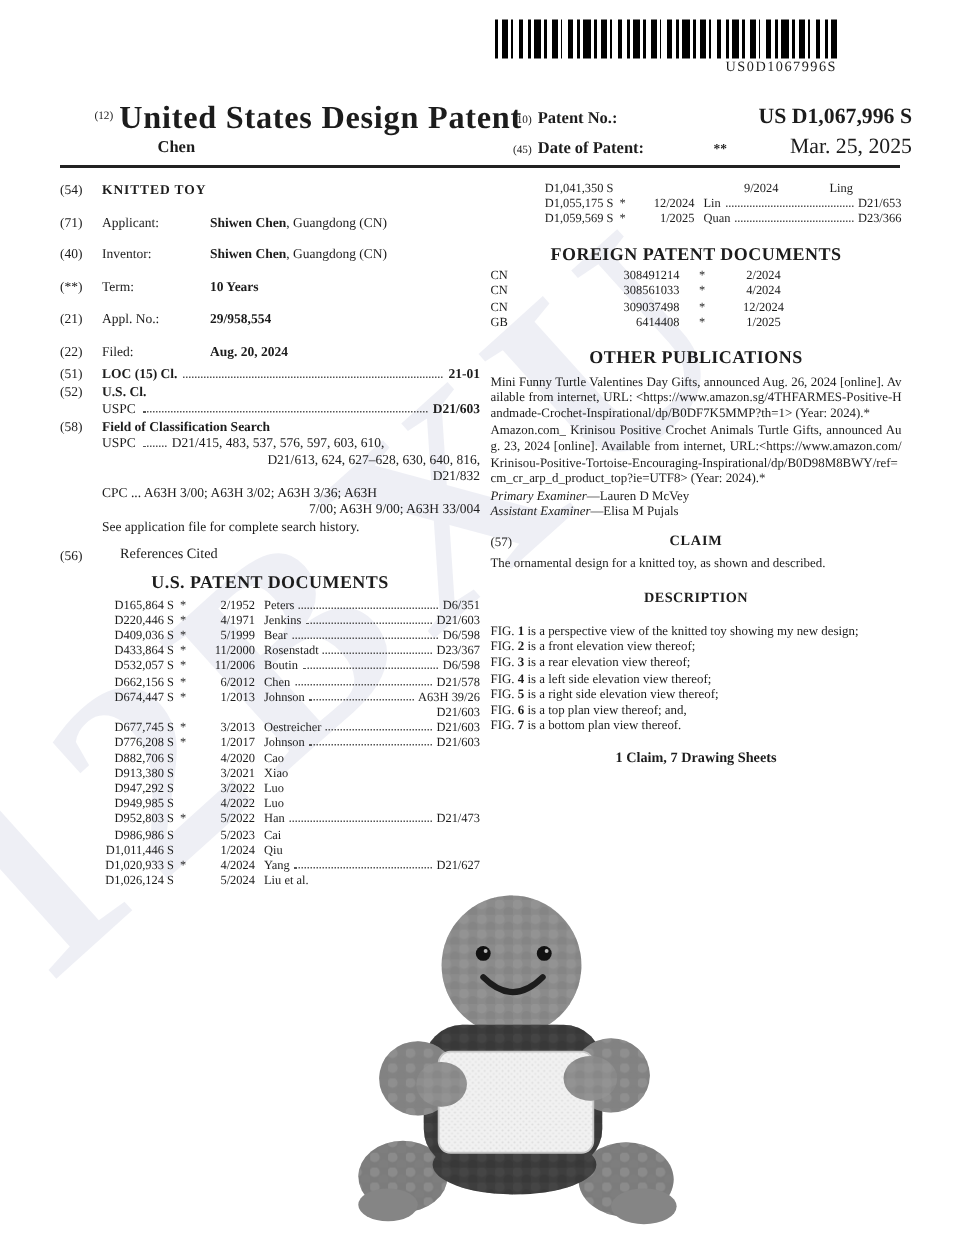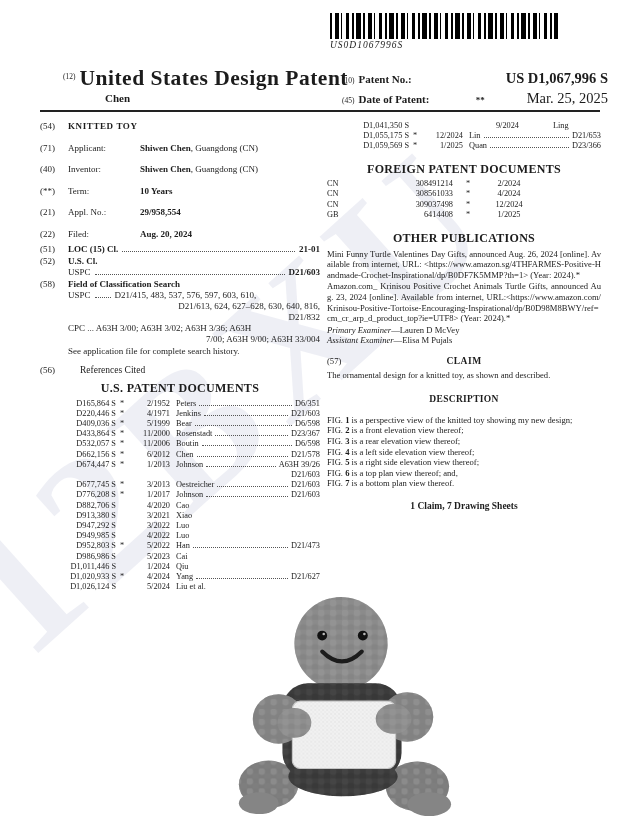--- a/index.html
+++ b/index.html
@@ -6,21 +6,21 @@
   .page{position:relative;width:640px;height:828px;background:#ffffff;overflow:hidden;
         font-family:"Liberation Serif", serif;color:#1c1c1c;margin:0 auto;}
   .layer{position:absolute;inset:0;z-index:1;}
   
   .watermark{position:absolute;left:-30px;top:470px;width:1000px;z-index:0;
              transform:rotate(-42deg);transform-origin:60px 50%;
              font-size:185px;font-weight:bold;letter-spacing:14px;
              color:rgba(125,135,175,0.13);font-family:"Liberation Serif",serif;
              white-space:nowrap;user-select:none;}
   
-  .barcode-wrap{position:absolute;left:330px;top:13px;width:228px;text-align:left;font-style:italic;}
+  .barcode-wrap{position:absolute;left:330px;top:13px;width:228px;text-align:right;}
   .barcode{height:26px;width:228px;
      background:repeating-linear-gradient(90deg,
        #000 0 2px,#fff 2px 5px,#000 5px 9px,#fff 9px 11px,
        #000 11px 12px,#fff 12px 16px,#000 16px 19px,#fff 19px 22px,
        #000 22px 24px,#fff 24px 26px,#000 26px 31px,#fff 31px 33px);}
   .barcode-text{font-size:9.5px;letter-spacing:1px;margin-top:1px;}
   
   .hdr-left{position:absolute;left:63px;top:66px;width:290px;}
   .hdr-code{font-size:7.5px;vertical-align:6px;}
   .hdr-title{font-size:21.5px;font-weight:bold;letter-spacing:0.5px;}

